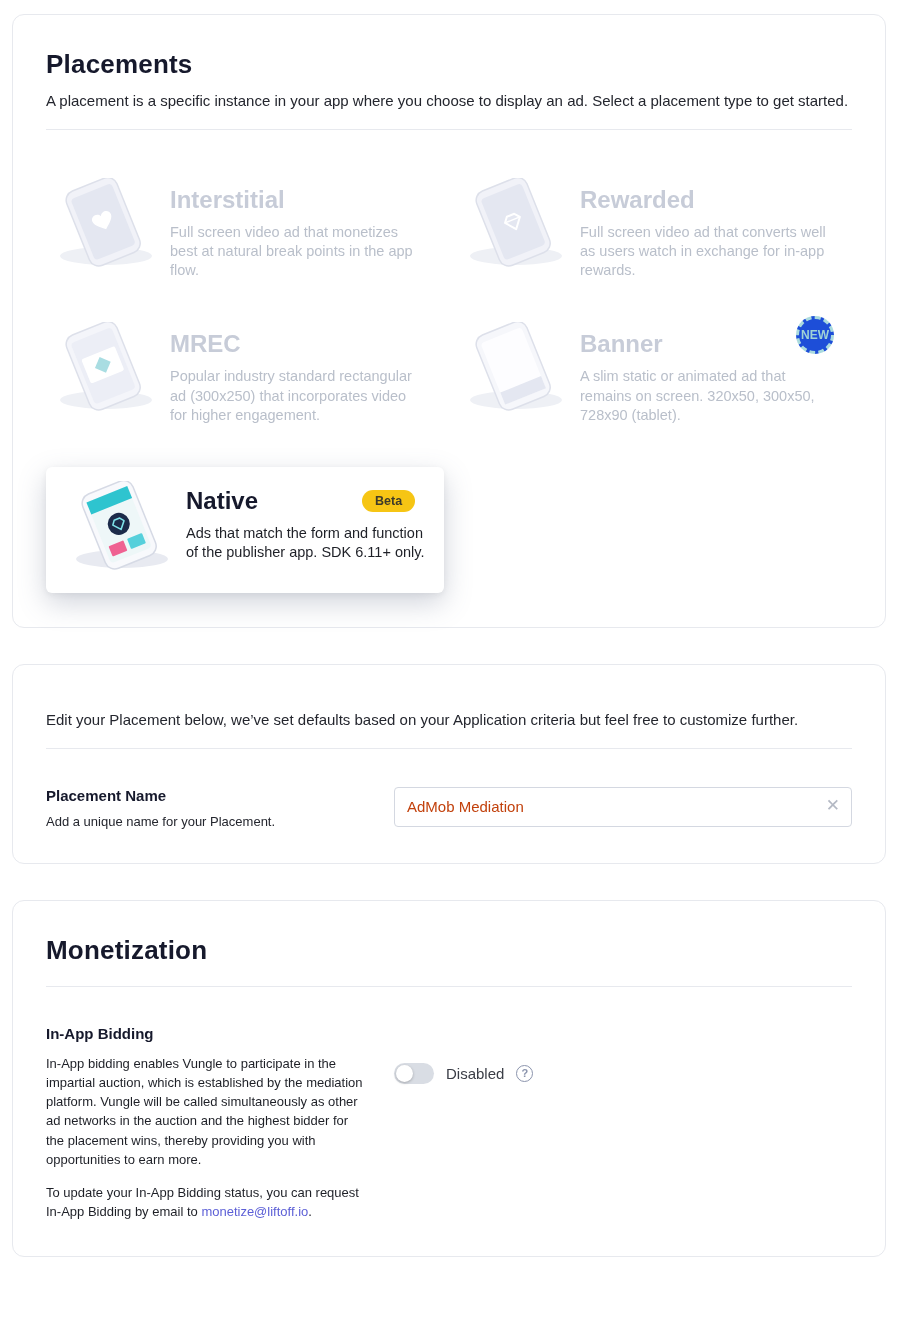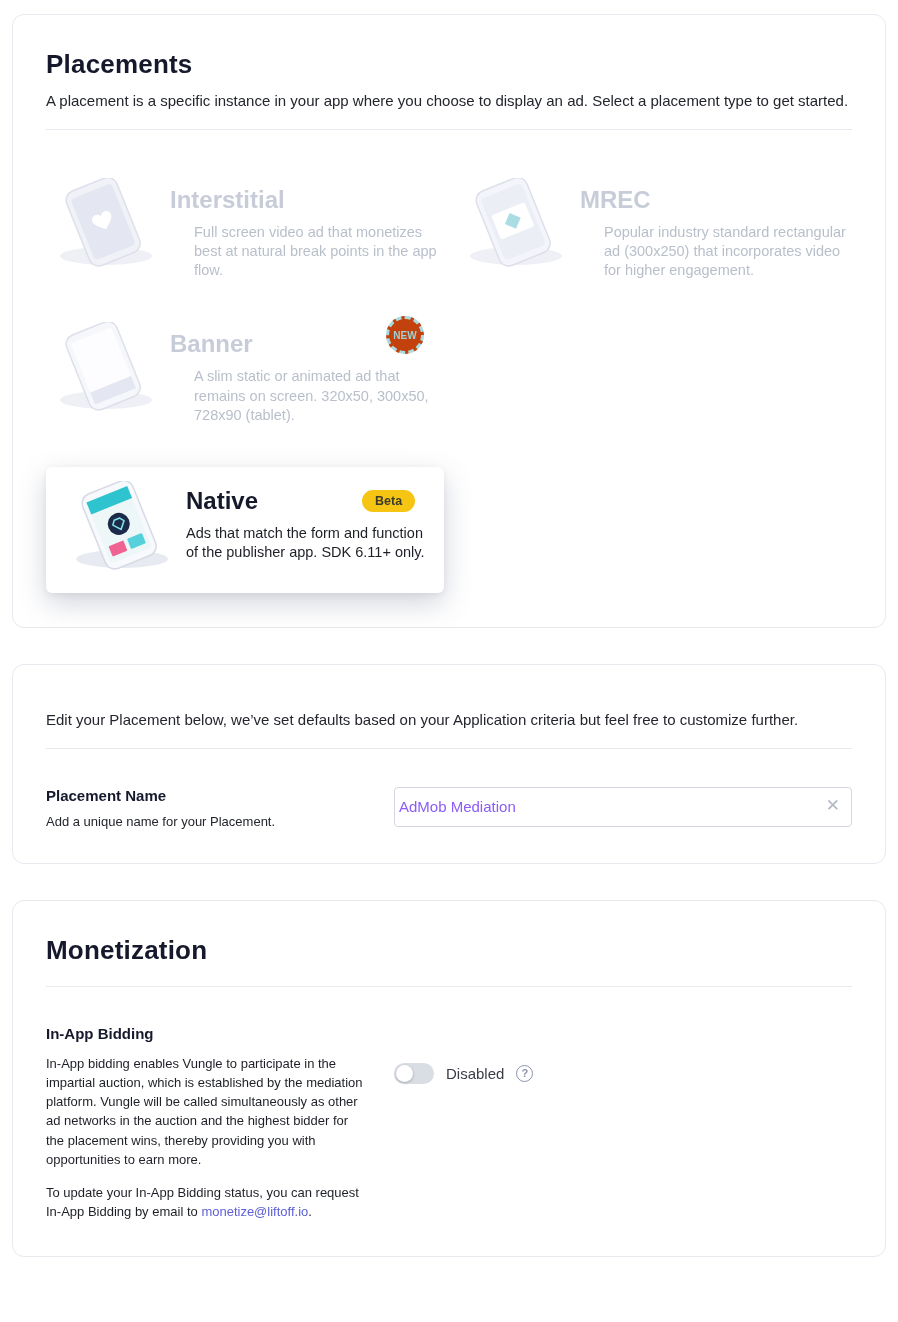--- a/index.html
+++ b/index.html
@@ -57,37 +57,36 @@
     font-size: 24px;
     font-weight: 800;
     color: #c7ccd8;
   }
   .type-desc {
     margin-top: 9px;
     font-size: 14.5px;
     line-height: 1.32;
     color: #b9bfca;
     max-width: 252px;
-    margin-left: 24px;
   }
   .new-badge {
     position: absolute;
     right: 18px;
     top: -6px;
     width: 38px;
     height: 38px;
     border-radius: 50%;
     border: 3px dashed #aadade;
     color: #9fd2d6;
-    font-size: 10px;
+    font-size: 12px;
     font-weight: 800;
     display: flex;
     align-items: center;
     justify-content: center;
-    background: #c2410c;
+    background: #1d4ed8;
   }
 
   
   .native-card {
     margin-top: 42px;
     width: 398px;
     background: #fff;
     border-radius: 6px;
     box-shadow: 0 10px 28px rgba(90, 100, 130, 0.28), 0 2px 6px rgba(0,0,0,0.06);
     padding: 14px 18px 16px 16px;
@@ -141,23 +140,23 @@
     margin-top: 10px;
     font-size: 13px;
     color: #24262e;
   }
   .input-wrap { position: relative; }
   .text-input {
     width: 100%;
     height: 40px;
     border: 1px solid #d4d8e1;
     border-radius: 4px;
-    padding: 0 34px 0 4px;
+    padding: 0 34px 0 12px;
     font-size: 15px;
-    color: #8b5cf6;
+    color: #c2410c;
     font-family: "Liberation Sans", sans-serif;
     outline: none;
   }
   .clear-icon {
     position: absolute;
     right: 12px;
     top: 10px;
     color: #b4b9c4;
     font-size: 17px;
     line-height: 1;
@@ -237,20 +236,37 @@
               <path d="M58 52 c-2 -2 -10 -7 -10 -12 c0 -6 8 -7 10 -2 c2 -5 10 -4 10 2 c0 5 -8 10 -10 12 z" fill="#ffffff"></path>
             </g>
           </svg>
         </span>
         <div class="type-text">
           <h2 class="type-name">Interstitial</h2>
           <p class="type-desc">Full screen video ad that monetizes best at natural break points in the app flow.</p>
         </div>
       </div>
 
+      <div class="type">
+        <span class="phone-wrap">
+          <svg width="118" height="92" viewBox="0 0 118 92">
+            <ellipse cx="60" cy="78" rx="46" ry="9" fill="#eef0f5"></ellipse>
+            <g transform="rotate(-22 57 46)">
+              <rect x="31" y="4" width="54" height="80" rx="10" fill="#f1f2f8" stroke="#dde0ea" stroke-width="1.5"></rect>
+              <rect x="36" y="11" width="44" height="66" rx="4" fill="#e4e7f1"></rect>
+              <path d="M50 42 l4 -5 h8 l4 5 -8 10 z" fill="none" stroke="#ffffff" stroke-width="2" stroke-linejoin="round"></path>
+              <path d="M50 42 h16" stroke="#ffffff" stroke-width="1.5"></path>
+            </g>
+          </svg>
+        </span>
+        <div class="type-text">
+          <h2 class="type-name">Rewarded</h2>
+          <p class="type-desc">Full screen video ad that converts well as users watch in exchange for in-app rewards.</p>
+        </div>
+      </div>
 
       <div class="type">
         <span class="phone-wrap">
           <svg width="118" height="92" viewBox="0 0 118 92">
             <ellipse cx="60" cy="78" rx="46" ry="9" fill="#eef0f5"></ellipse>
             <g transform="rotate(-22 57 46)">
               <rect x="31" y="4" width="54" height="80" rx="10" fill="#f4f5fa" stroke="#dde0ea" stroke-width="1.5"></rect>
               <rect x="36" y="11" width="44" height="66" rx="4" fill="#eceef6"></rect>
               <rect x="40" y="30" width="36" height="26" rx="2" fill="#ffffff"></rect>
               <rect x="52" y="37" width="12" height="12" transform="rotate(45 58 43)" fill="#a9dde2"></rect>

